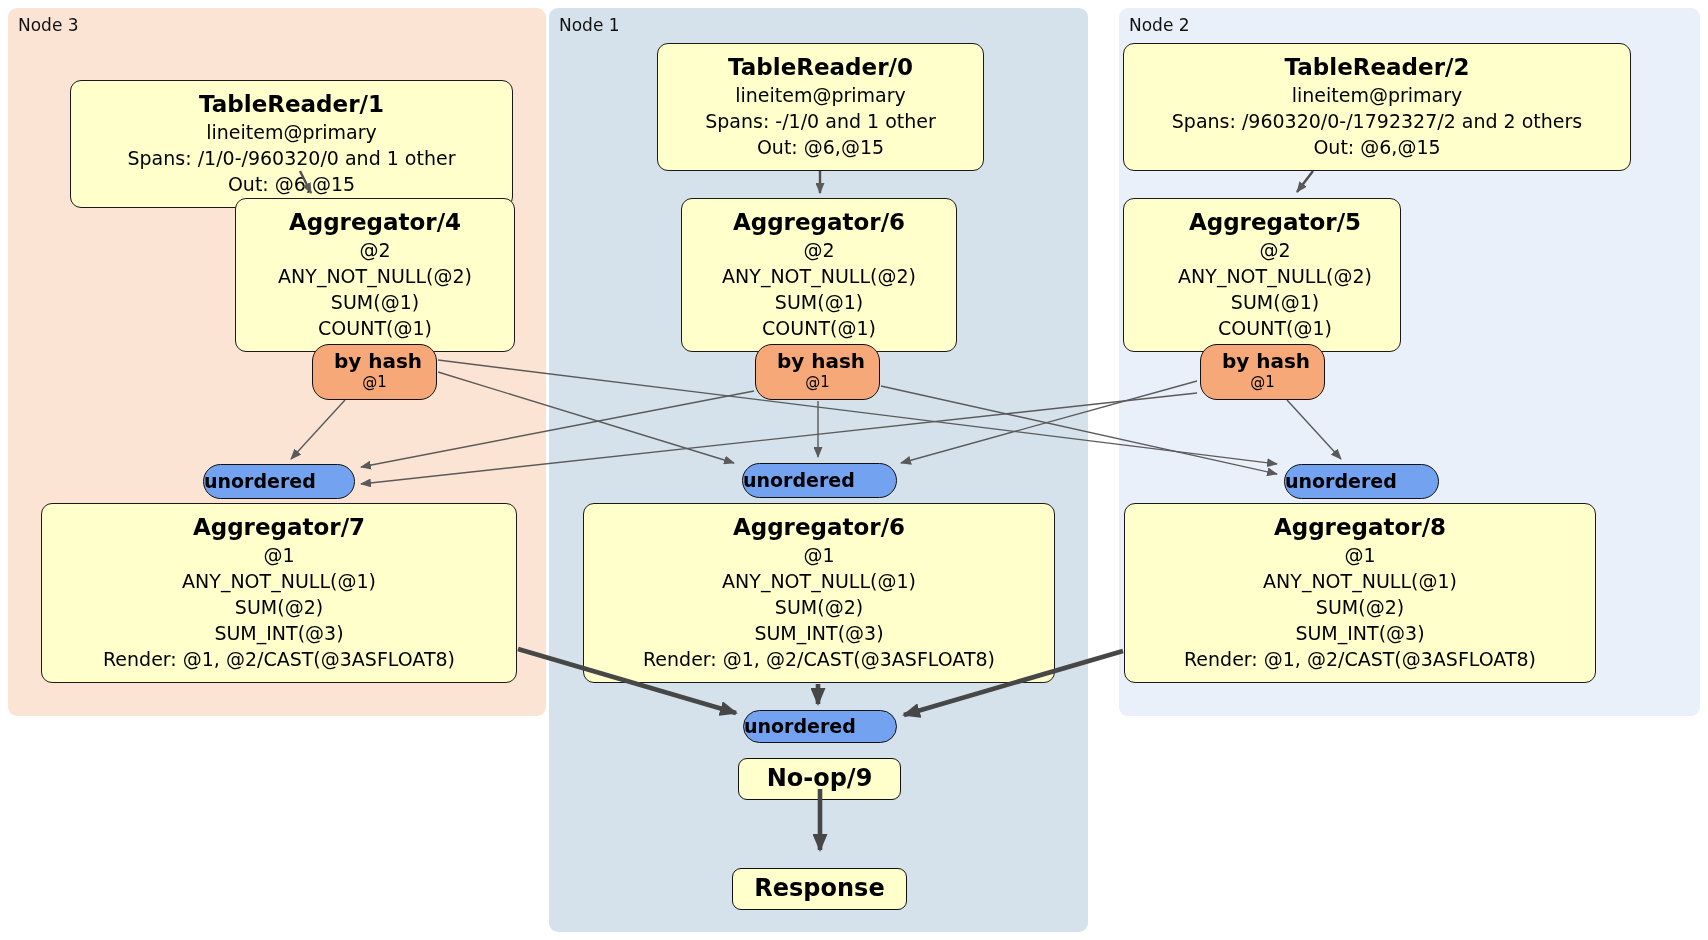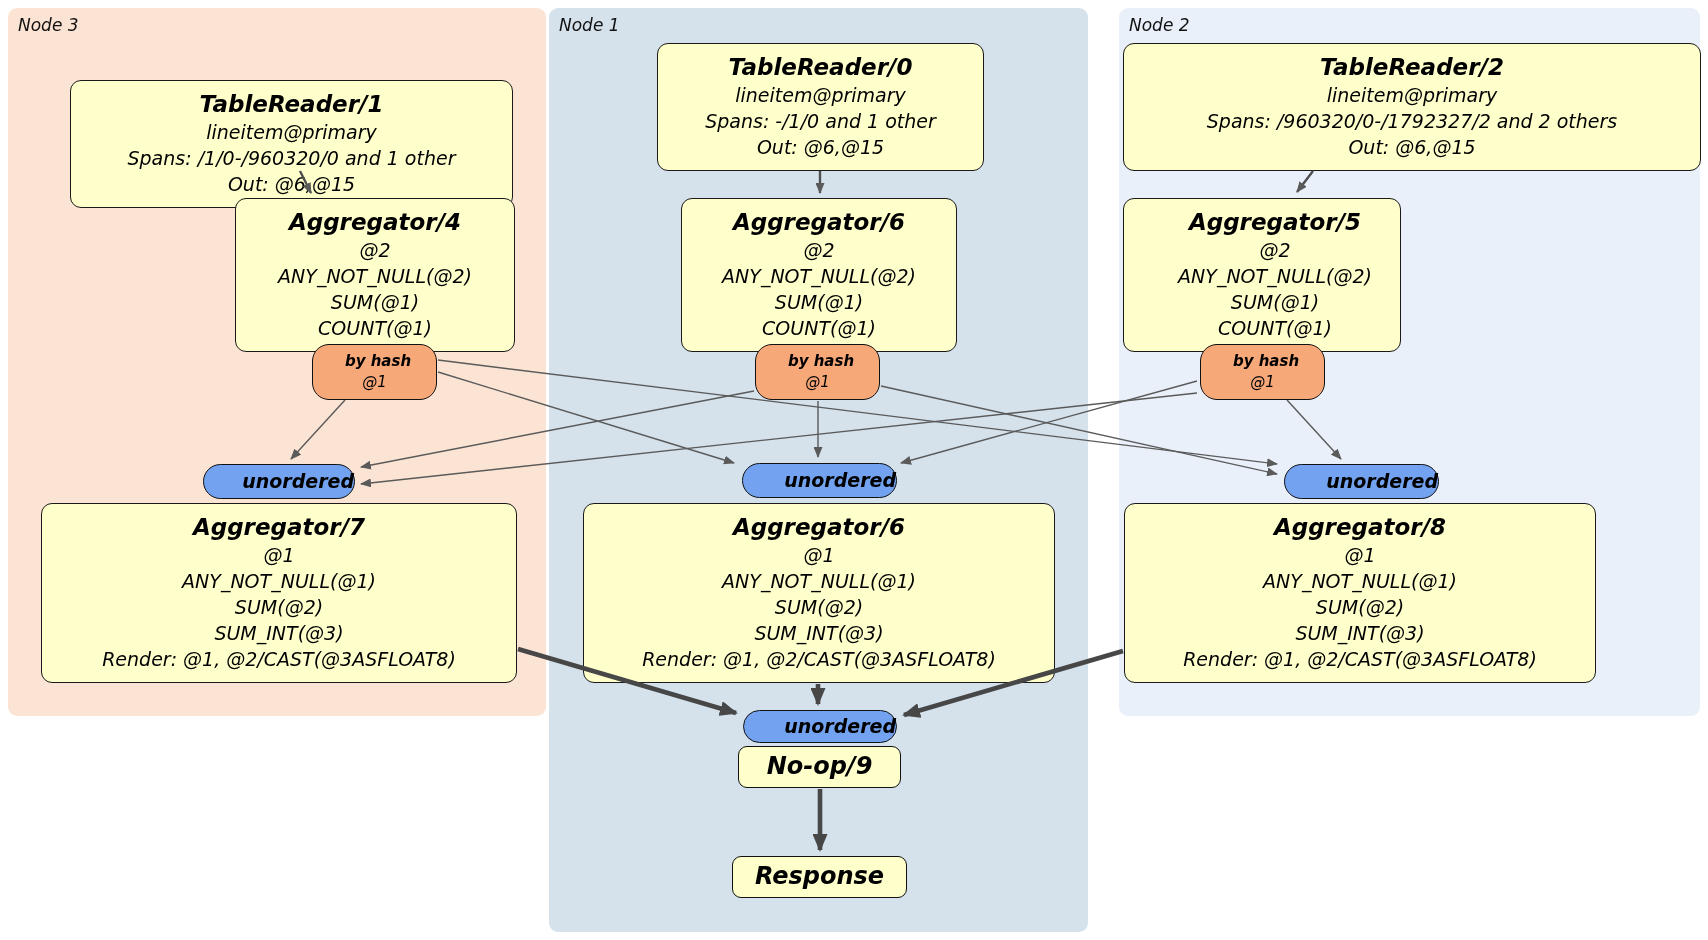--- a/index.html
+++ b/index.html
@@ -1,20 +1,19 @@
 <!DOCTYPE html>
 <html><head>
 <meta charset="utf-8">
 <style>
   html,body{margin:0;padding:0;background:#ffffff;}
   .canvas{
     position:relative;width:1708px;height:940px;overflow:hidden;
     font-family:"DejaVu Sans","Liberation Sans",sans-serif;color:#000;
     background:#ffffff;
-    font-style:italic;
   }
   .region{position:absolute;border-radius:9px;z-index:0;}
   .region-label{position:absolute;left:10px;top:7px;font-size:17px;line-height:20px;color:#111;}
   .r-node3{left:8px;top:8px;width:538px;height:708px;background:#fce4d4;}
   .r-node1{left:549px;top:8px;width:539px;height:924px;background:#d5e2ec;}
   .r-node2{left:1119px;top:8px;width:581px;height:708px;background:#e9f0fa;}
 
   svg.edges{position:absolute;left:0;top:0;z-index:3;pointer-events:none;}
 
   .pbox{
@@ -22,32 +21,32 @@
     background:#ffffcc;border:1.6px solid #1a1a1a;border-radius:11px;
     padding:8px 10px 10px 10px;text-align:center;
   }
   .ptitle{font-size:23px;font-weight:bold;line-height:30px;white-space:nowrap;}
   .pline{font-size:19px;line-height:26px;white-space:nowrap;}
 
   .router{
     position:absolute;z-index:4;box-sizing:border-box;text-align:center;
     background:#f6a879;border:1.8px solid #111;border-radius:17px;
   }
-  .router-label{font-size:15px;font-weight:bold;line-height:24px;margin-top:4px;padding-left:7px;}
+  .router-label{font-size:20px;font-weight:bold;line-height:24px;margin-top:4px;padding-left:7px;}
   .router-detail{font-size:15px;line-height:19px;}
 
   .sync{
-    position:absolute;z-index:4;box-sizing:border-box;text-align:right;
+    position:absolute;z-index:4;box-sizing:border-box;text-align:left;
     background:#73a3f0;border:1.8px solid #111;border-radius:18px;
     font-size:19px;font-weight:bold;
   }
   .terminal{
     position:absolute;z-index:2;box-sizing:border-box;text-align:center;
     background:#ffffcc;border:1.8px solid #111;border-radius:9px;
-    font-size:24px;font-weight:bold;
+    font-size:24px;font-weight:bold;margin-top:12px;
   }
 </style>
 </head>
 <body>
 
 <div class="canvas">
 
   <div class="region r-node3">
     <div class="region-label">Node 3</div>
   </div>
@@ -63,21 +62,21 @@
     <div class="pline">lineitem@primary</div>
     <div class="pline">Spans: /1/0-/960320/0 and 1 other</div>
     <div class="pline">Out: @6,@15</div>
   </div>
   <div class="pbox" style="left:657px;top:43px;width:327px;">
     <div class="ptitle">TableReader/0</div>
     <div class="pline">lineitem@primary</div>
     <div class="pline">Spans: -/1/0 and 1 other</div>
     <div class="pline">Out: @6,@15</div>
   </div>
-  <div class="pbox" style="left:1123px;top:43px;width:578px;">
+  <div class="pbox" style="left:1123px;top:43px;width:508px;">
     <div class="ptitle">TableReader/2</div>
     <div class="pline">lineitem@primary</div>
     <div class="pline">Spans: /960320/0-/1792327/2 and 2 others</div>
     <div class="pline">Out: @6,@15</div>
   </div>
 
   <div class="pbox" style="left:235px;top:198px;width:280px;">
     <div class="ptitle">Aggregator/4</div>
     <div class="pline">@2</div>
     <div class="pline">ANY_NOT_NULL(@2)</div>

